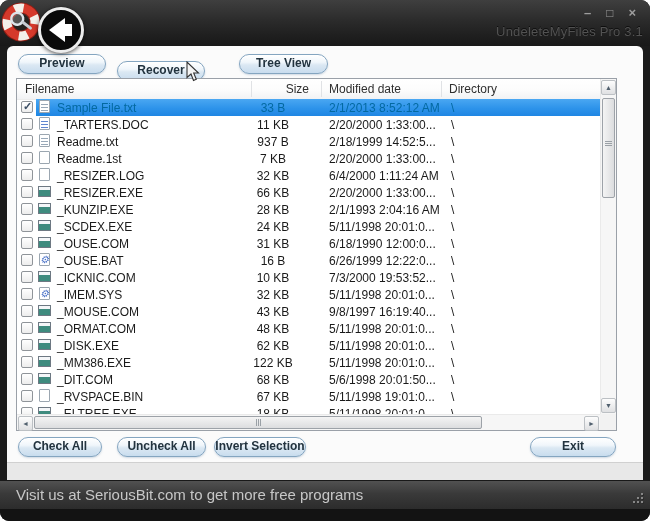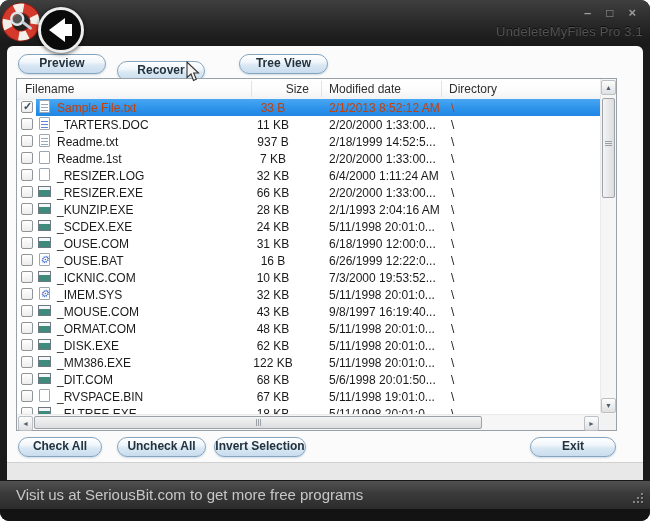--- a/index.html
+++ b/index.html
@@ -51,21 +51,21 @@
   .h-size{left:220px;width:72px;text-align:right;}
   .h-date{left:312px;}
   .h-dir{left:432px;}
   .hsep{position:absolute;top:2px;bottom:2px;width:1px;background:#e0e2e5;}
   .hsep1{left:234px;}.hsep2{left:304px;}.hsep3{left:424px;}
 
   .lv-body{position:absolute;left:0;top:20px;right:16px;bottom:16px;overflow:hidden;}
   .row{position:relative;height:17px;font-size:12px;color:#1a1a1a;}
   .row.selected::before{content:"";position:absolute;left:19px;right:0;top:0;bottom:0;
     background:linear-gradient(#4aa7f2,#2d93ea 55%,#1f86e3);}
-  .row.selected .cell{color:#c2410c;}
+  .row.selected .cell{color:#0369a1;}
   .cell{position:absolute;top:2px;white-space:nowrap;z-index:1;}
   .c-name{left:40px;}
   .c-size{left:220px;width:72px;text-align:center;}
   .c-date{left:312px;}
   .c-dir{left:434px;}
 
   .cb{position:absolute;left:4px;top:2px;width:12px;height:12px;box-sizing:border-box;
     border:1px solid #8f9499;border-radius:2px;background:linear-gradient(#ffffff,#ededed);z-index:2;}
   .cb.checked::after{content:"✓";position:absolute;left:1px;top:-2px;font-size:11px;font-weight:bold;color:#3c4f66;}
 

